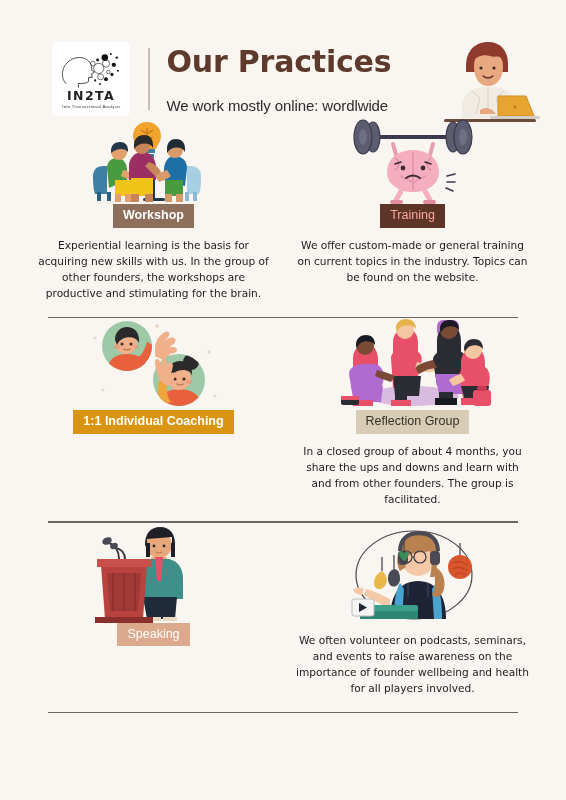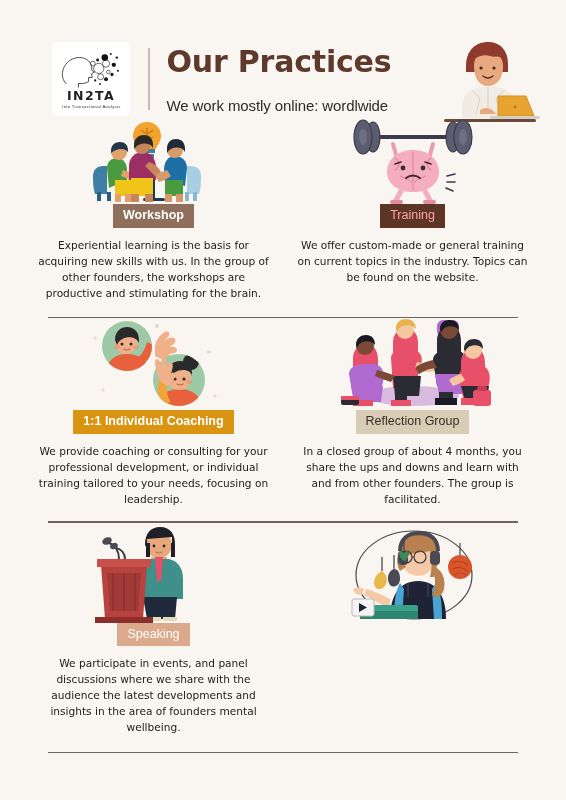--- a/index.html
+++ b/index.html
@@ -330,21 +330,20 @@
               <path d="M80 62 C78 54 76 48 76 44 C76 40 80 40 81 44 L83 50 C82 45 82 40 85 40 C88 40 88 45 88 49 C89 45 91 43 93 45 C95 47 93 52 92 56 C93 54 96 54 96 57 C96 61 92 66 88 68 Z" fill="#f0b08a"></path>
             </g>
             <circle cx="16" cy="20" r="1.6" fill="#e8d8c8"></circle>
             <circle cx="78" cy="8" r="2" fill="#e8d8c8"></circle>
             <circle cx="130" cy="34" r="1.8" fill="#e8d8c8"></circle>
             <circle cx="24" cy="72" r="1.6" fill="#e8d8c8"></circle>
             <circle cx="136" cy="78" r="1.5" fill="#e8d8c8"></circle>
           </svg>
         </div>
         <div class="badge badge-coaching">1:1 Individual Coaching</div>
-        <div class="body-text">We provide coaching or consulting for your professional development, or individual training tailored to your needs, focusing on leadership.</div>
       </div>
 
       <div class="cell">
         <div class="illo-wrap">
           <svg width="160" height="92" viewBox="0 0 160 92">
             <ellipse cx="80" cy="78" rx="46" ry="10" fill="#c08ad0" opacity=".55"></ellipse>
             <g>
               <rect x="104" y="2" width="22" height="17" rx="6" fill="#b06ad0"></rect>
               <path d="M110 19 L108 25 L116 19 Z" fill="#b06ad0"></path>
               <path d="M112 7 L112 14 M118 6 L118 13 M112 7 L118 6" stroke="#fff" stroke-width="1.3" fill="none"></path>
@@ -430,21 +429,20 @@
               <path d="M24 50 L24 88 M35 50 L35 88 M46 50 L46 88" stroke="#8c2f2c" stroke-width="1.4"></path>
               <path d="M6 94 L64 94 L64 100 L6 100 Z" fill="#8c2f2c"></path>
               <path d="M30 36 C30 28 26 22 20 20" fill="none" stroke="#3a3a44" stroke-width="2"></path>
               <ellipse cx="18" cy="18" rx="5" ry="3.5" fill="#4a4a55" transform="rotate(-25 18 18)"></ellipse>
               <path d="M36 36 C36 30 32 26 27 25" fill="none" stroke="#3a3a44" stroke-width="2"></path>
               <ellipse cx="25" cy="23" rx="4" ry="3" fill="#4a4a55" transform="rotate(-25 25 23)"></ellipse>
             </g>
           </svg>
         </div>
         <div class="badge badge-speaking">Speaking</div>
-        <div class="body-text">We participate in events, and panel discussions where we share with the audience the latest developments and insights in the area of founders mental wellbeing.</div>
       </div>
 
       <div class="cell">
         <div class="illo-wrap">
           <svg width="150" height="100" viewBox="0 0 150 100">
             <ellipse cx="76" cy="52" rx="58" ry="44" fill="none" stroke="#4a4a4a" stroke-width="1.2"></ellipse>
             <g>
               <path d="M52 96 C52 72 62 58 80 58 C98 58 108 72 108 96 Z" fill="#1e2436"></path>
               <path d="M62 60 C58 66 56 78 56 96 L64 96 L66 66 Z" fill="#4aa3d0"></path>
               <path d="M98 60 C102 66 104 78 104 96 L96 96 L94 66 Z" fill="#4aa3d0"></path>
@@ -478,18 +476,19 @@
               <path d="M66 30 C62 26 60 30 62 34 C64 37 66 38 66 38 C66 38 68 37 70 34 C72 30 70 26 66 30 Z" fill="#3a8a5a"></path>
               <path d="M66 30 L66 18" stroke="#3a3a44" stroke-width="1.1"></path>
             </g>
             <g>
               <circle cx="122" cy="44" r="12" fill="#d9552e"></circle>
               <path d="M114 40 Q122 36 130 42 M114 46 Q122 42 130 48 M116 52 Q122 48 128 52" fill="none" stroke="#b8441f" stroke-width="1.2"></path>
               <path d="M122 32 L122 20" stroke="#3a3a44" stroke-width="1.1"></path>
             </g>
           </svg>
         </div>
+        <div class="body-text">We often volunteer on podcasts, seminars, and events to raise awareness on the importance of founder wellbeing and health for all players involved.</div>
       </div>
     </div>
 
     <div class="divider d3"></div>
   </div>
 </div>
 
 </body></html>

